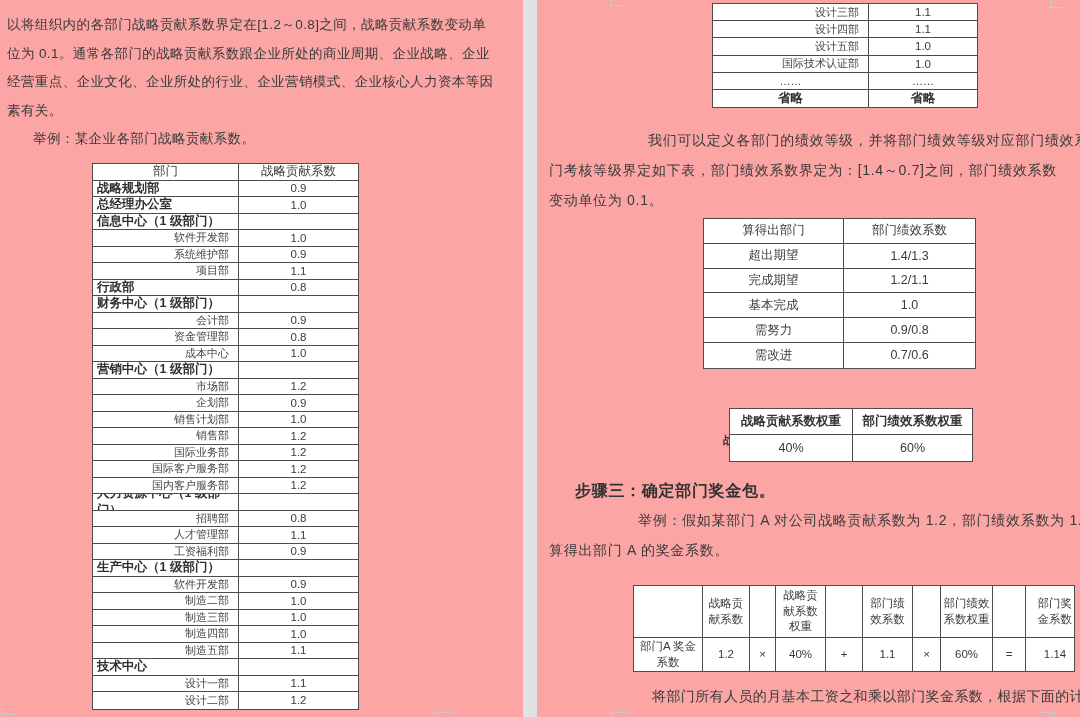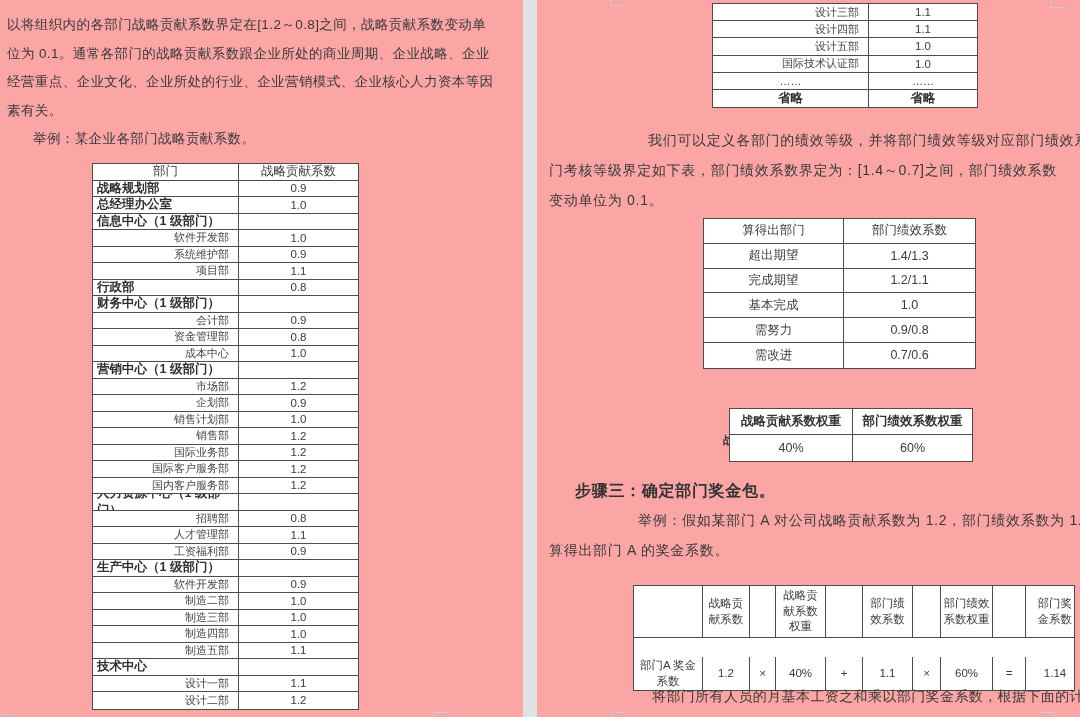--- a/index.html
+++ b/index.html
@@ -61,21 +61,21 @@
                   color:#333;letter-spacing:0.3px;white-space:nowrap;margin-top:46px;}
   .weight-table{left:192px;top:408px;font-size:12.5px;}
   .weight-table .trow{height:26px;}
   .weight-table .c-label{width:122px;}
   .weight-table .c-value{width:120px;}
   .weight-table .hrow{font-weight:bold;color:#333;}
 
   
   .formula-table{left:96px;top:585px;font-size:11.5px;}
   .formula-table .trow.hrow{height:52px;}
-  .formula-table .trow.drow{height:33px;margin-top:19px;}
+  .formula-table .trow.drow{height:33px;}
   .formula-table .tc{justify-content:center;text-align:center;line-height:1.35;
                      flex-direction:column;padding:0 2px;}
 
   
   .mark{position:absolute;width:14px;height:6px;}
   .m-bl{border-left:1px solid #c8cacd;border-bottom:1px solid #c8cacd;}
   .m-tl{border-left:1px solid #c8cacd;border-top:1px solid #c8cacd;}
   .m-tr{border-right:1px solid #c8cacd;border-top:1px solid #c8cacd;}
 </style>
 </head>

